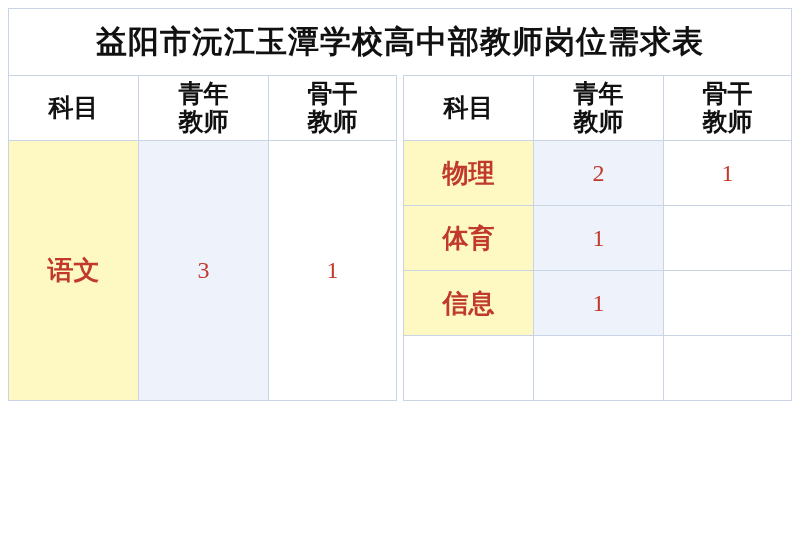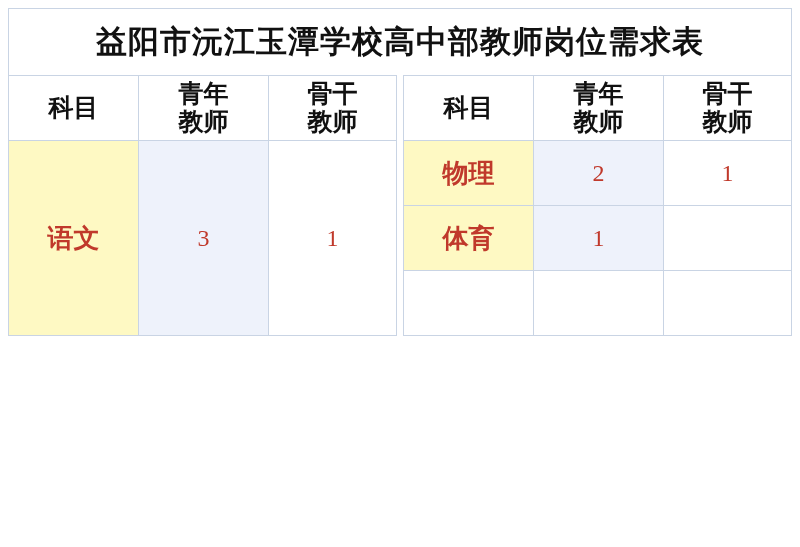--- a/index.html
+++ b/index.html
@@ -163,20 +163,25 @@
           <td class="subject-cell">物理</td>
           <td class="num-cell">2</td>
           <td class="num-cell plain">1</td>
         </tr>
         <tr>
           <td class="subject-cell">体育</td>
           <td class="num-cell">1</td>
           <td class="num-cell plain"></td>
         </tr>
         <tr>
+          <td class="subject-cell">信息</td>
+          <td class="num-cell">1</td>
+          <td class="num-cell plain"></td>
+        </tr>
+        <tr>
           <td class="subject-cell empty-cell"></td>
           <td class="num-cell empty-cell"></td>
           <td class="num-cell empty-cell"></td>
         </tr>
       </tbody>
     </table>
 
   </div>
 </div>
 

